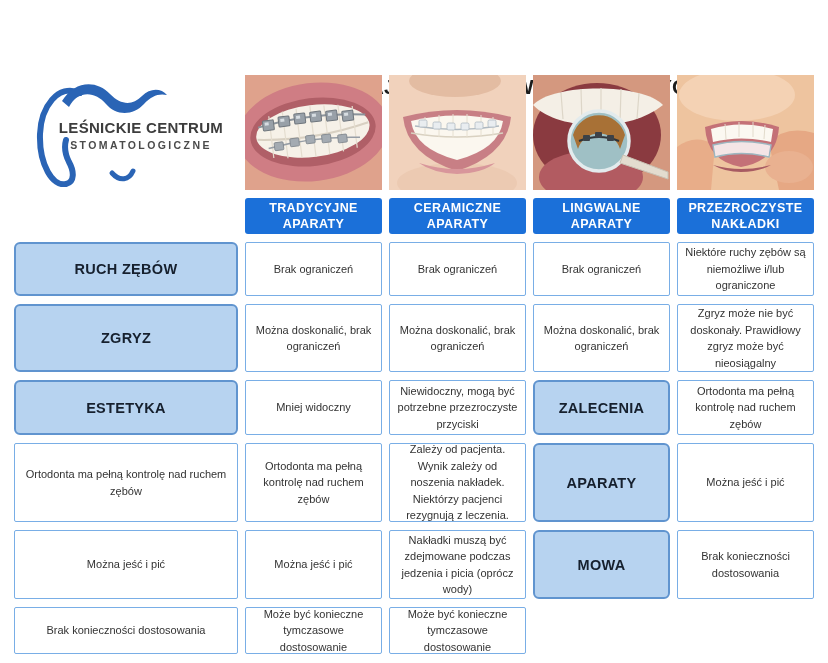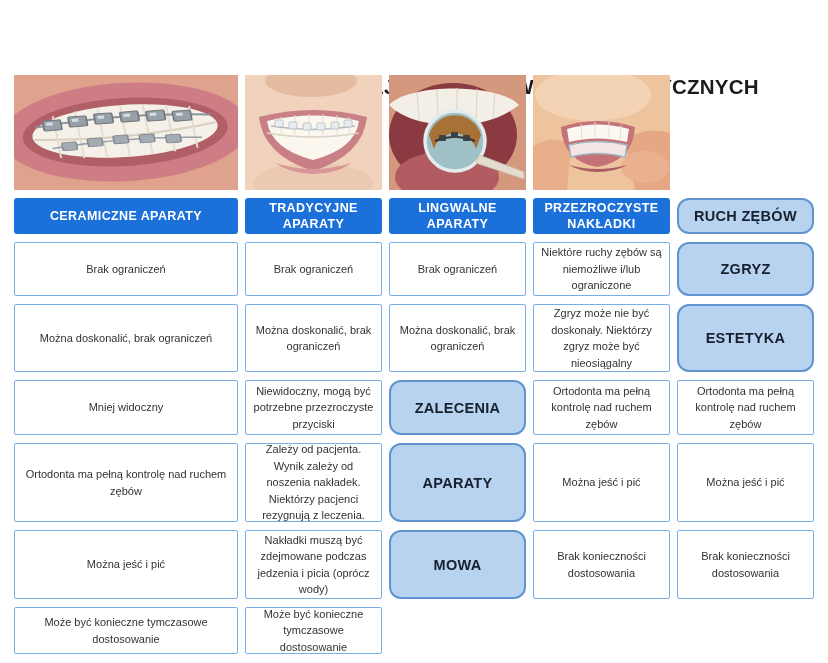--- a/index.html
+++ b/index.html
@@ -41,40 +41,51 @@
   
   .col-header {
     background:#1b70d9; color:#ffffff; border:none; border-radius:3px;
     display:flex; align-items:center; justify-content:center; text-align:center;
     font-family:"Liberation Sans", sans-serif;
     font-size:12.5px; font-weight:bold; letter-spacing:0.4px; line-height:1.3;
     text-transform:uppercase; padding:2px 6px;
   }
   
   .row-header {
-    background:#b7d3f0; border:2px solid #6094cf; border-radius:12px;
+    background:#b7d3f0; border:2px solid #6094cf; border-radius:6px;
     display:flex; align-items:center; justify-content:center; text-align:center;
     font-size:14.5px; font-weight:bold; color:#16202e; letter-spacing:0.3px;
   }
   
   .cell {
     background:#ffffff; border:1.5px solid #79aee6; border-radius:2px;
     display:flex; align-items:center; justify-content:center; text-align:center;
     font-size:11px; color:#333333; line-height:1.5; padding:13px 7px;
   }
 </style>
 </head>
 <body>
 
 <div class="canvas">
 
   <h1 class="page-title">RODZAJE APARATÓW ORTODONTYCZNYCH</h1>
 
   <div class="grid">
 
+    <div class="logo-cell">
+      <div class="logo">
+        <svg width="196" height="110" viewBox="0 0 196 110">
+          <path d="M52 16 C30 6 13 30 12 57 C11 88 25 110 38 107 C47 105 46 94 41 85 C37 77 36 70 38 63" fill="none" stroke="#2a64b5" stroke-width="6" stroke-linecap="round"></path>
+          <path d="M34 24 C46 4 68 2 82 17 C93 28 104 29 114 19 C122 11 133 11 139 18 C131 16 123 19 116 27 C105 39 88 39 78 27 C67 14 50 13 41 30 Z" fill="#2a64b5"></path>
+          <path d="M84 96 C92 105 101 103 105 94" fill="none" stroke="#2a64b5" stroke-width="5" stroke-linecap="round"></path>
+        </svg>
+        <div class="logo-text1">LEŚNICKIE CENTRUM</div>
+        <div class="logo-text2">STOMATOLOGICZNE</div>
+      </div>
+    </div>
 
     <div class="photo">
       <svg viewBox="0 0 137 115" preserveAspectRatio="none">
         <rect width="137" height="115" fill="#dfa28c"></rect>
         <g transform="rotate(-7 68 57)">
           <ellipse cx="68" cy="57" rx="76" ry="49" fill="#cf7d84"></ellipse>
           <ellipse cx="68" cy="57" rx="63" ry="34" fill="#b05f67"></ellipse>
           <ellipse cx="68" cy="56" rx="57" ry="26" fill="#f6f1e8"></ellipse>
           <path d="M12 58 Q68 66 124 54" stroke="#d8d0c2" stroke-width="2" fill="none"></path>
           <g stroke="#e4ddcf" stroke-width="1.2">
@@ -183,36 +194,36 @@
             <line x1="62" y1="47" x2="62" y2="62"></line>
           <line x1="76" y1="47" x2="76" y2="62"></line>
             <line x1="88" y1="50" x2="87" y2="64"></line>
         </g>
         <path d="M36 70 Q64 63 94 70 L92 82 Q64 75 38 82 Z" fill="#ffffff" fill-opacity="0.82" stroke="#9db6c0" stroke-width="1.4"></path>
         <path d="M36 90 Q64 98 94 90 Q82 97 64 97 Q48 97 36 90 Z" fill="#a85b62"></path>
       </svg>
     </div>
 
     <div></div>
+    <div class="col-header">TRADYCYJNE APARATY</div>
     <div class="col-header">CERAMICZNE APARATY</div>
-    <div class="col-header">TRADYCYJNE APARATY</div>
     <div class="col-header">LINGWALNE APARATY</div>
     <div class="col-header">PRZEZROCZYSTE NAKŁADKI</div>
 
     <div class="row-header">RUCH ZĘBÓW</div>
     <div class="cell">Brak ograniczeń</div>
     <div class="cell">Brak ograniczeń</div>
     <div class="cell">Brak ograniczeń</div>
     <div class="cell">Niektóre ruchy zębów są niemożliwe i/lub ograniczone</div>
 
     <div class="row-header">ZGRYZ</div>
     <div class="cell">Można doskonalić, brak ograniczeń</div>
     <div class="cell">Można doskonalić, brak ograniczeń</div>
     <div class="cell">Można doskonalić, brak ograniczeń</div>
-    <div class="cell">Zgryz może nie być doskonały. Niektórzy zgryz może być nieosiągalny</div>
+    <div class="cell">Zgryz może nie być doskonały. Prawidłowy zgryz może być nieosiągalny</div>
 
     <div class="row-header">ESTETYKA</div>
     <div class="cell">Mniej widoczny</div>
     <div class="cell">Niewidoczny, mogą być potrzebne przezroczyste przyciski</div>
 
     <div class="row-header">ZALECENIA</div>
     <div class="cell">Ortodonta ma pełną kontrolę nad ruchem zębów</div>
     <div class="cell">Ortodonta ma pełną kontrolę nad ruchem zębów</div>
     <div class="cell">Ortodonta ma pełną kontrolę nad ruchem zębów</div>
     <div class="cell">Zależy od pacjenta. Wynik zależy od noszenia nakładek. Niektórzy pacjenci rezygnują z leczenia.</div>

